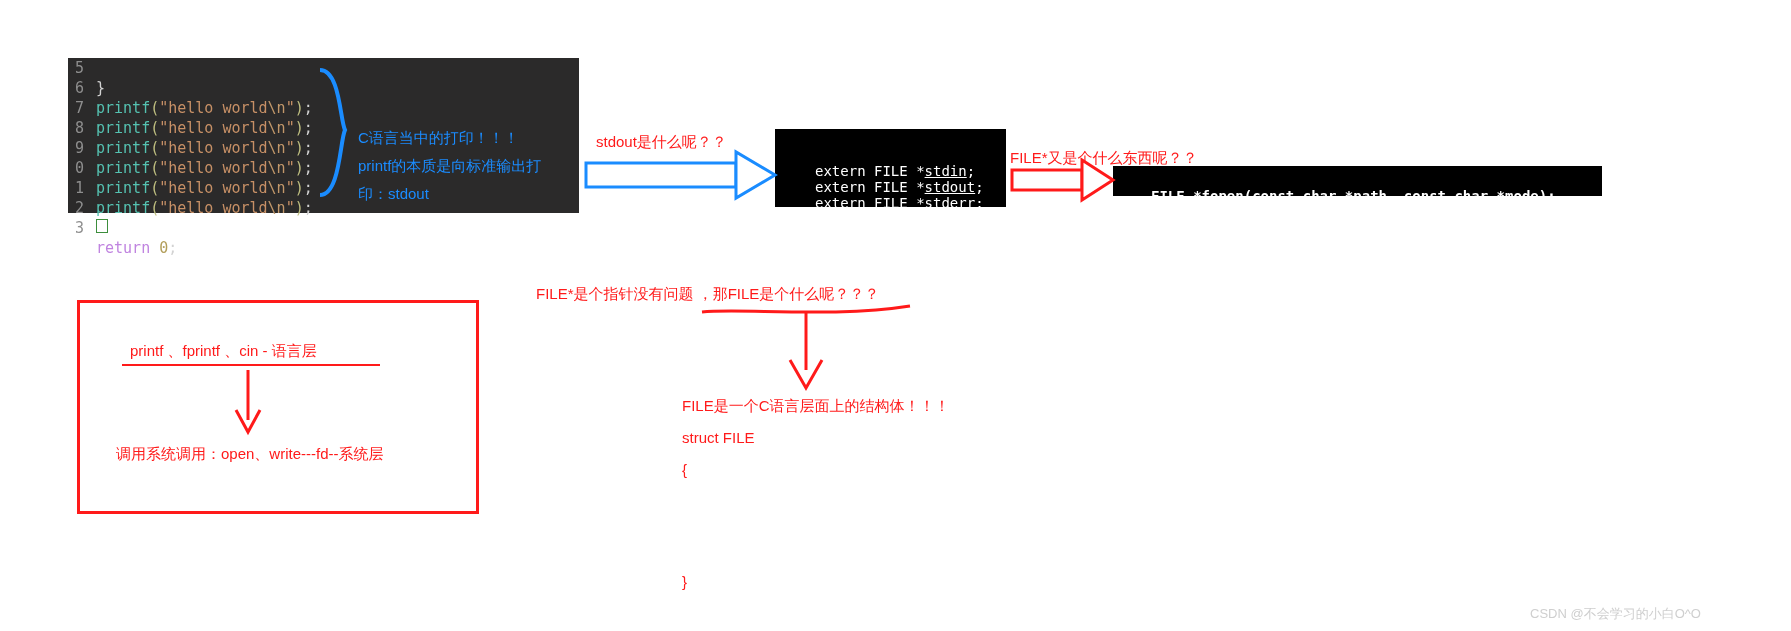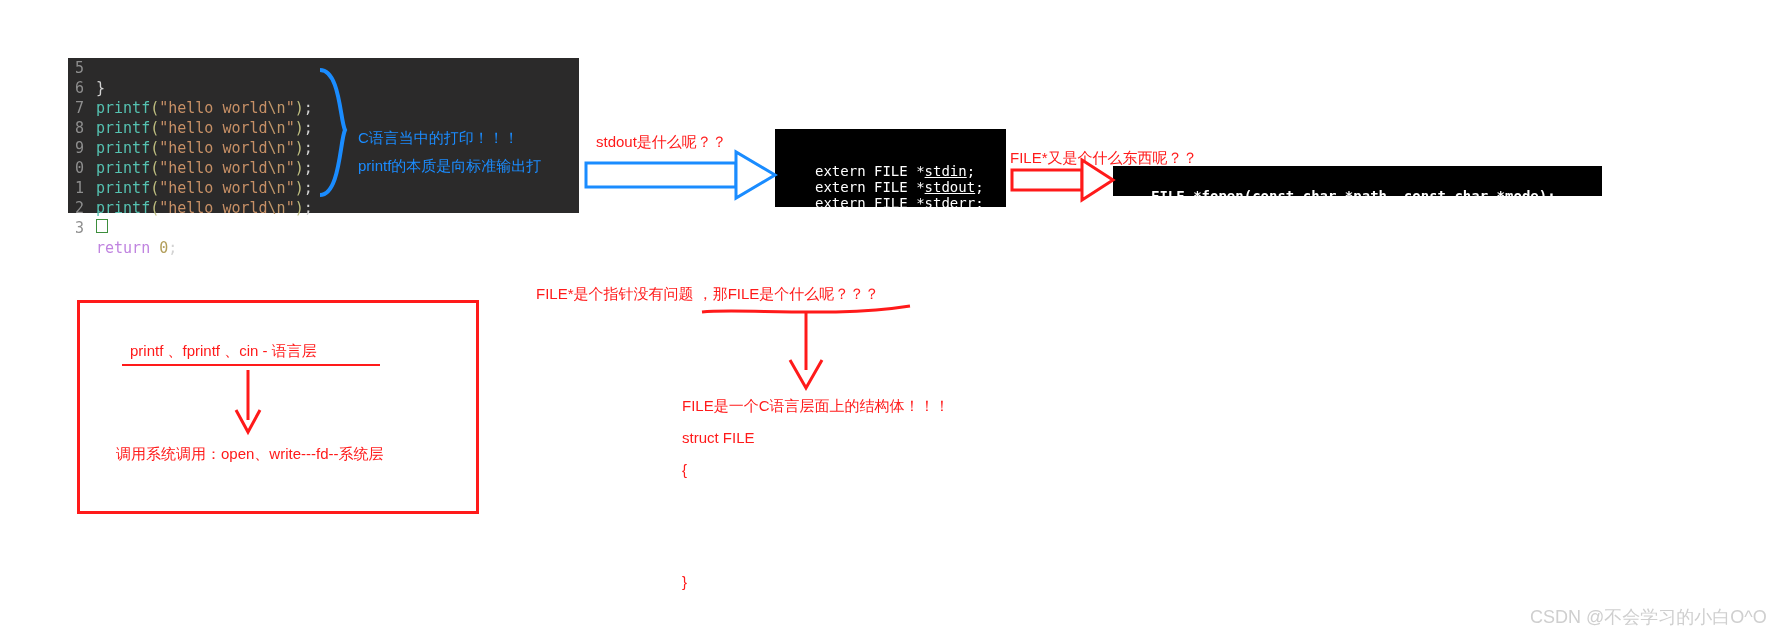--- a/index.html
+++ b/index.html
@@ -60,21 +60,21 @@
     white-space: pre;
   }
   .black-block .u { text-decoration: underline; }
   .red-box {
     position: absolute;
     border: 3px solid #ff1a1a;
   }
   .watermark {
     position: absolute;
     color: #cfcfcf;
-    font-size: 18px;
+    font-size: 13px;
   }
   svg.overlay {
     position: absolute;
     left: 0; top: 0;
     width: 1791px;
     height: 631px;
     pointer-events: none;
   }
 </style>
 </head>
@@ -100,20 +100,21 @@
 <span class="kw-teal">printf</span><span class="kw-yellow">(</span><span class="str">"hello world</span><span class="esc">\n</span><span class="str">"</span><span class="kw-yellow">)</span><span class="deflt">;</span>
 <span class="kw-teal">printf</span><span class="kw-yellow">(</span><span class="str">"hello world</span><span class="esc">\n</span><span class="str">"</span><span class="kw-yellow">)</span><span class="deflt">;</span>
 <span class="kw-teal">printf</span><span class="kw-yellow">(</span><span class="str">"hello world</span><span class="esc">\n</span><span class="str">"</span><span class="kw-yellow">)</span><span class="deflt">;</span>
 <span class="cursor"></span>
 <span class="kw-purple">return</span> <span class="num">0</span><span class="deflt">;</span></div>
 </div>
 
 <div class="annot blue" style="left:358px; top:124px; width:230px;">
   <div>C语言当中的打印！！！</div>
   <div>printf的本质是向标准输出打</div>
+  <div>印：stdout</div>
 </div>
 
 <div class="annot red" style="left:596px; top:128px;">stdout是什么呢？？</div>
 
 <div class="black-block" style="left:775px; top:129px; width:231px; height:78px; padding-top:18px; padding-left:40px; font-weight:normal;">
 <span>extern FILE *</span><span class="u">stdin</span><span>;</span>
 <span>extern FILE *</span><span class="u">stdout</span><span>;</span>
 <span>extern FILE *</span><span class="u">stderr</span><span>;</span></div>
 
 <div class="annot red" style="left:1010px; top:144px;">FILE*又是个什么东西呢？？</div>

